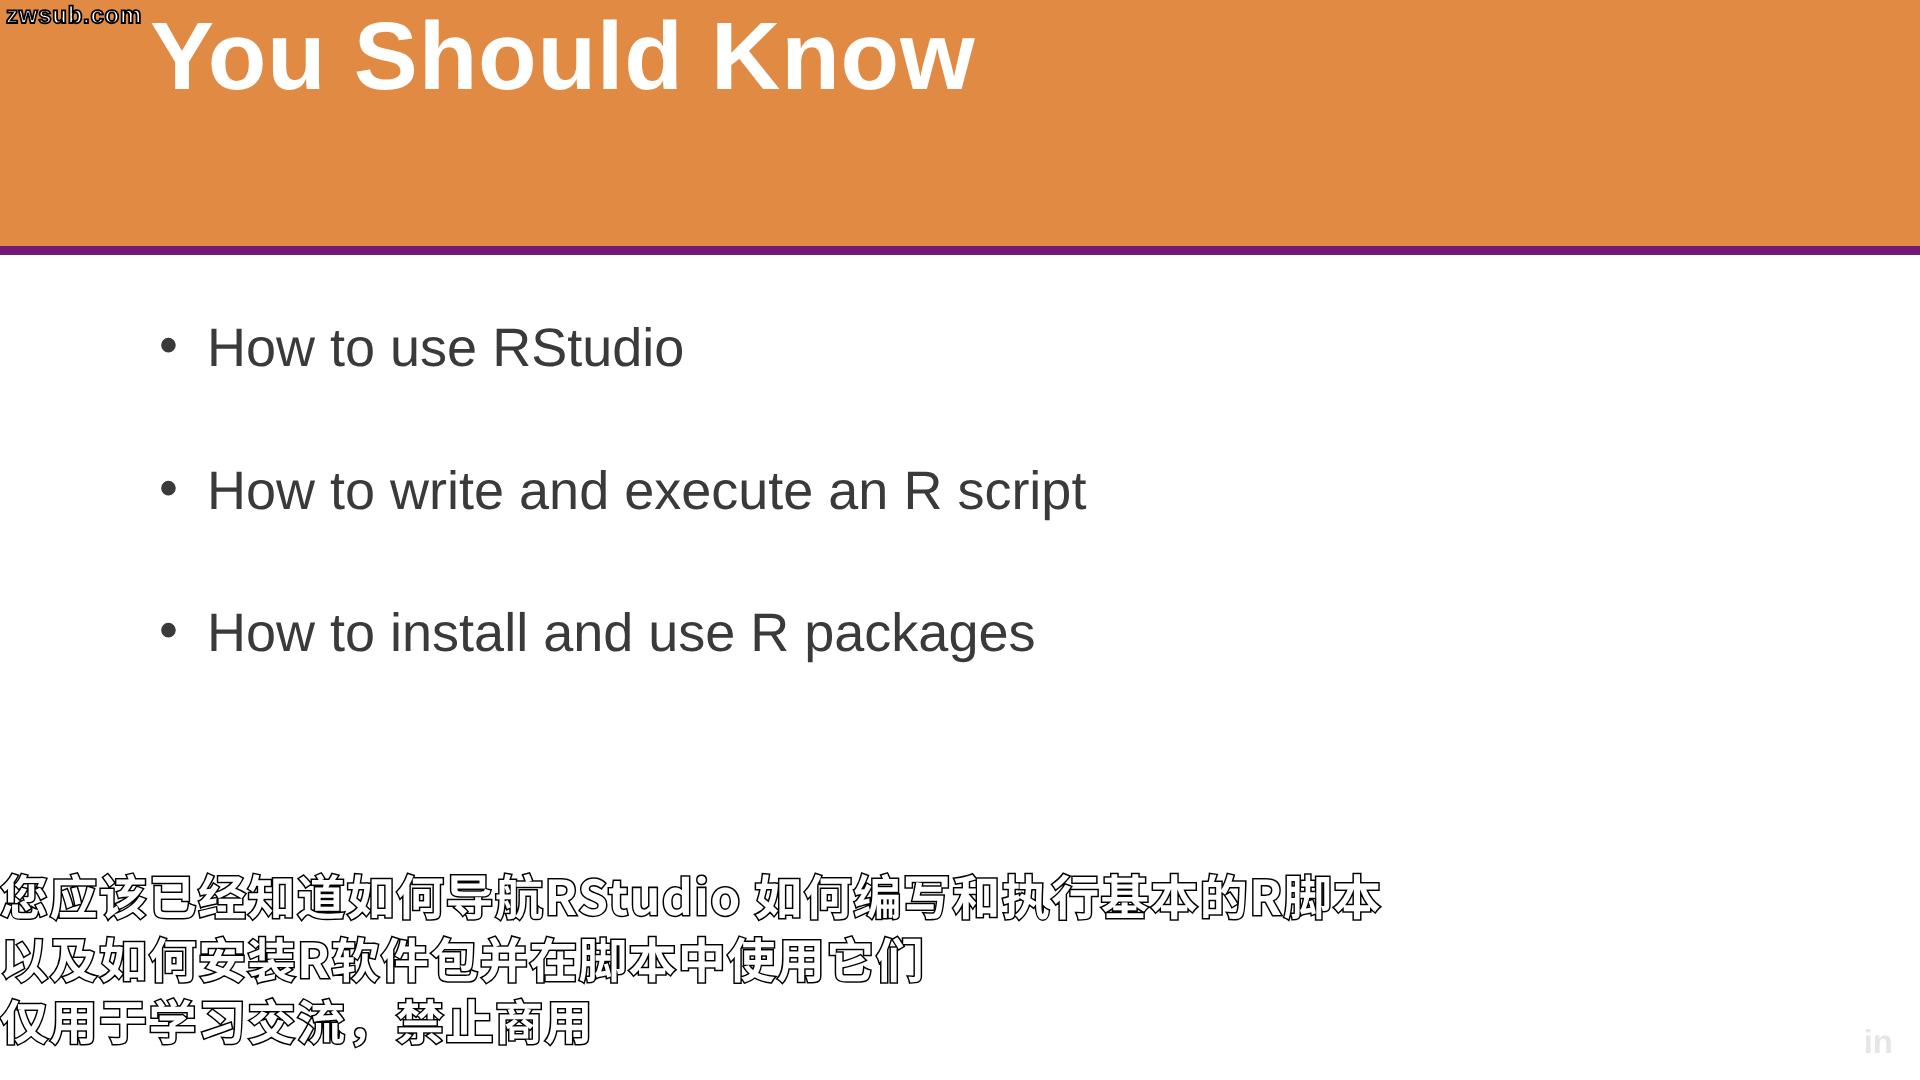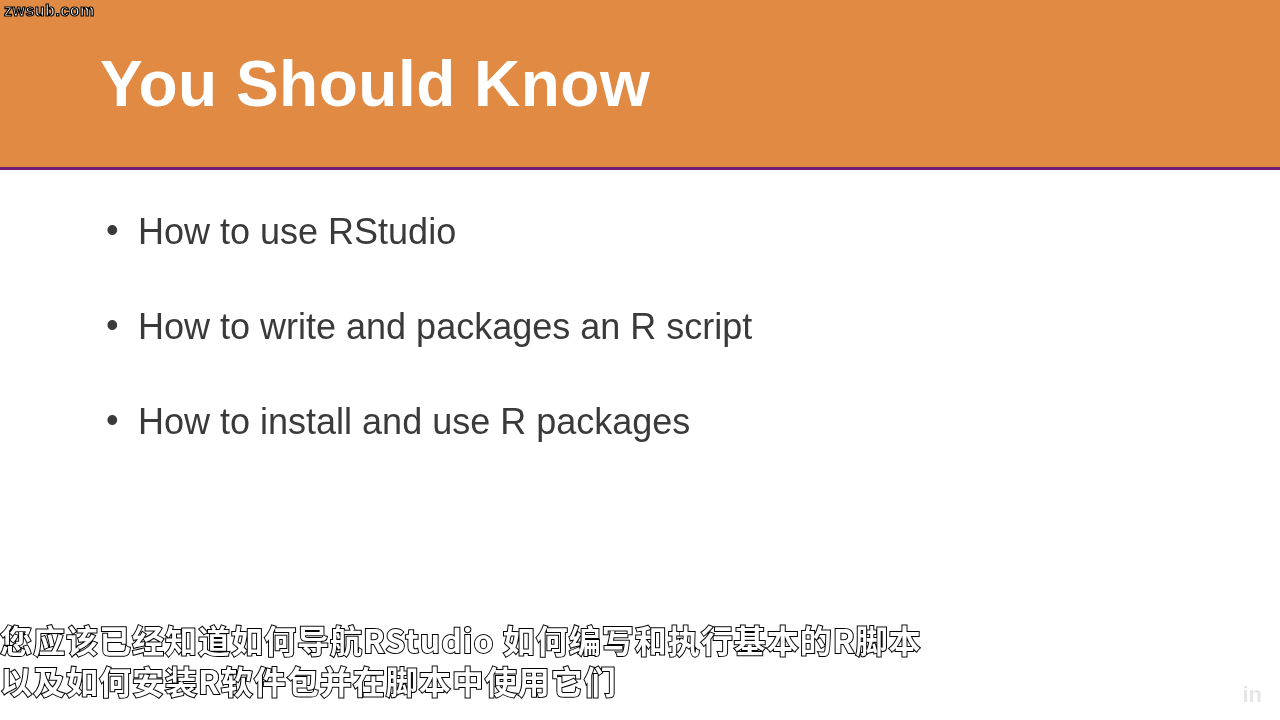--- a/index.html
+++ b/index.html
@@ -3,22 +3,22 @@
 <meta charset="utf-8">
 <style>
   * { margin: 0; padding: 0; box-sizing: border-box; }
   html, body { width: 1280px; height: 720px; overflow: hidden; font-family: "Avenir Next", "Avenir", "Segoe UI", "Helvetica Neue", Arial, sans-serif; background: #fff; }
   .header {
     background: #e08a44;
     width: 100%;
     height: 170px;
     padding-left: 100px;
     display: flex;
-    align-items: center;
-    border-bottom: 3px solid #701a75;
+    align-items: flex-start;
+    border-bottom: 6px solid #701a75;
   }
   .header h1 {
     color: #fff;
     font-size: 64px;
     font-weight: 700;
     letter-spacing: 0.5px;
   }
   .content {
     padding: 40px 64px 0 130px;
   }
@@ -99,26 +99,27 @@
 
 <div class="watermark-tl">zwsub.com</div>
 
 <div class="header">
   <h1>You Should Know</h1>
 </div>
 
 <div class="content">
   <ul>
     <li>How to use RStudio</li>
-    <li>How to write and packages an R script</li>
+    <li>How to write and execute an R script</li>
     <li>How to install and use R packages</li>
   </ul>
 </div>
 
 <div class="subtitle-block">
   <div class="line">您应该已经知道如何导航RStudio  如何编写和执行基本的R脚本</div>
   <div class="line">以及如何安装R软件包并在脚本中使用它们</div>
+  <div class="line">仅用于学习交流，禁止商用</div>
 </div>
 
 <div class="logo">
   <span>Linked</span>
     <span class="in-box">in</span>
 </div>
 
 </body></html>

